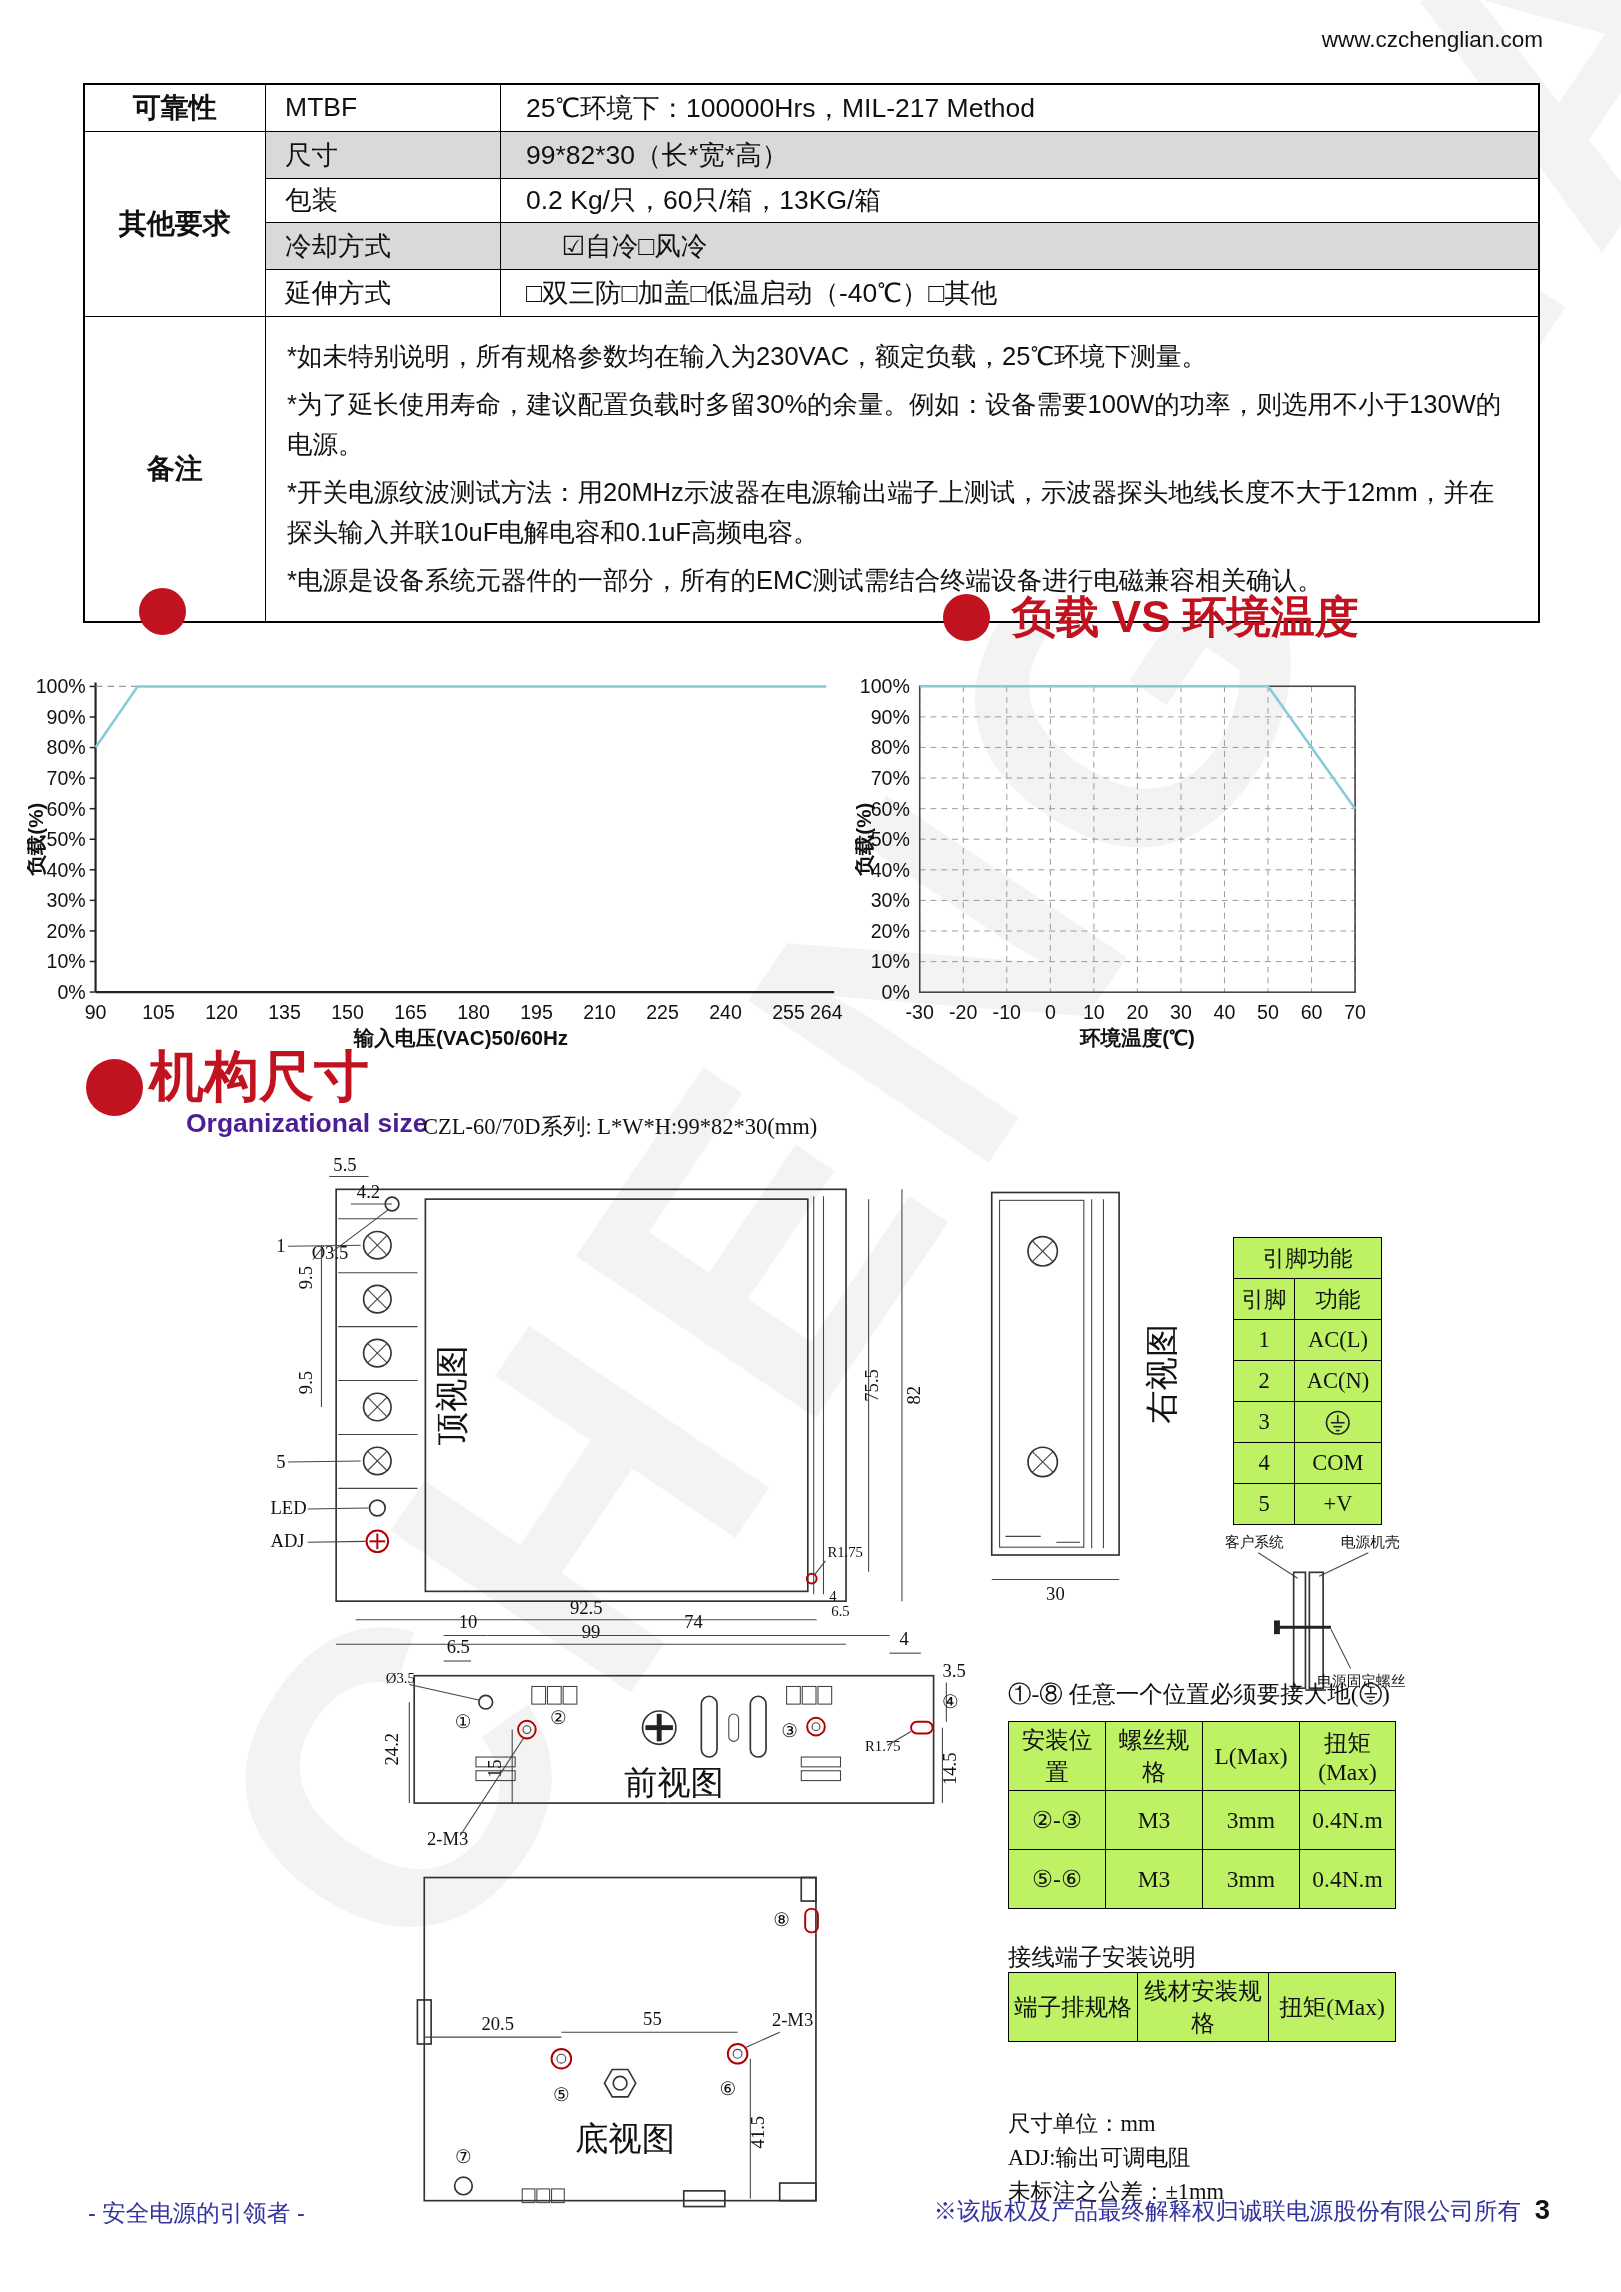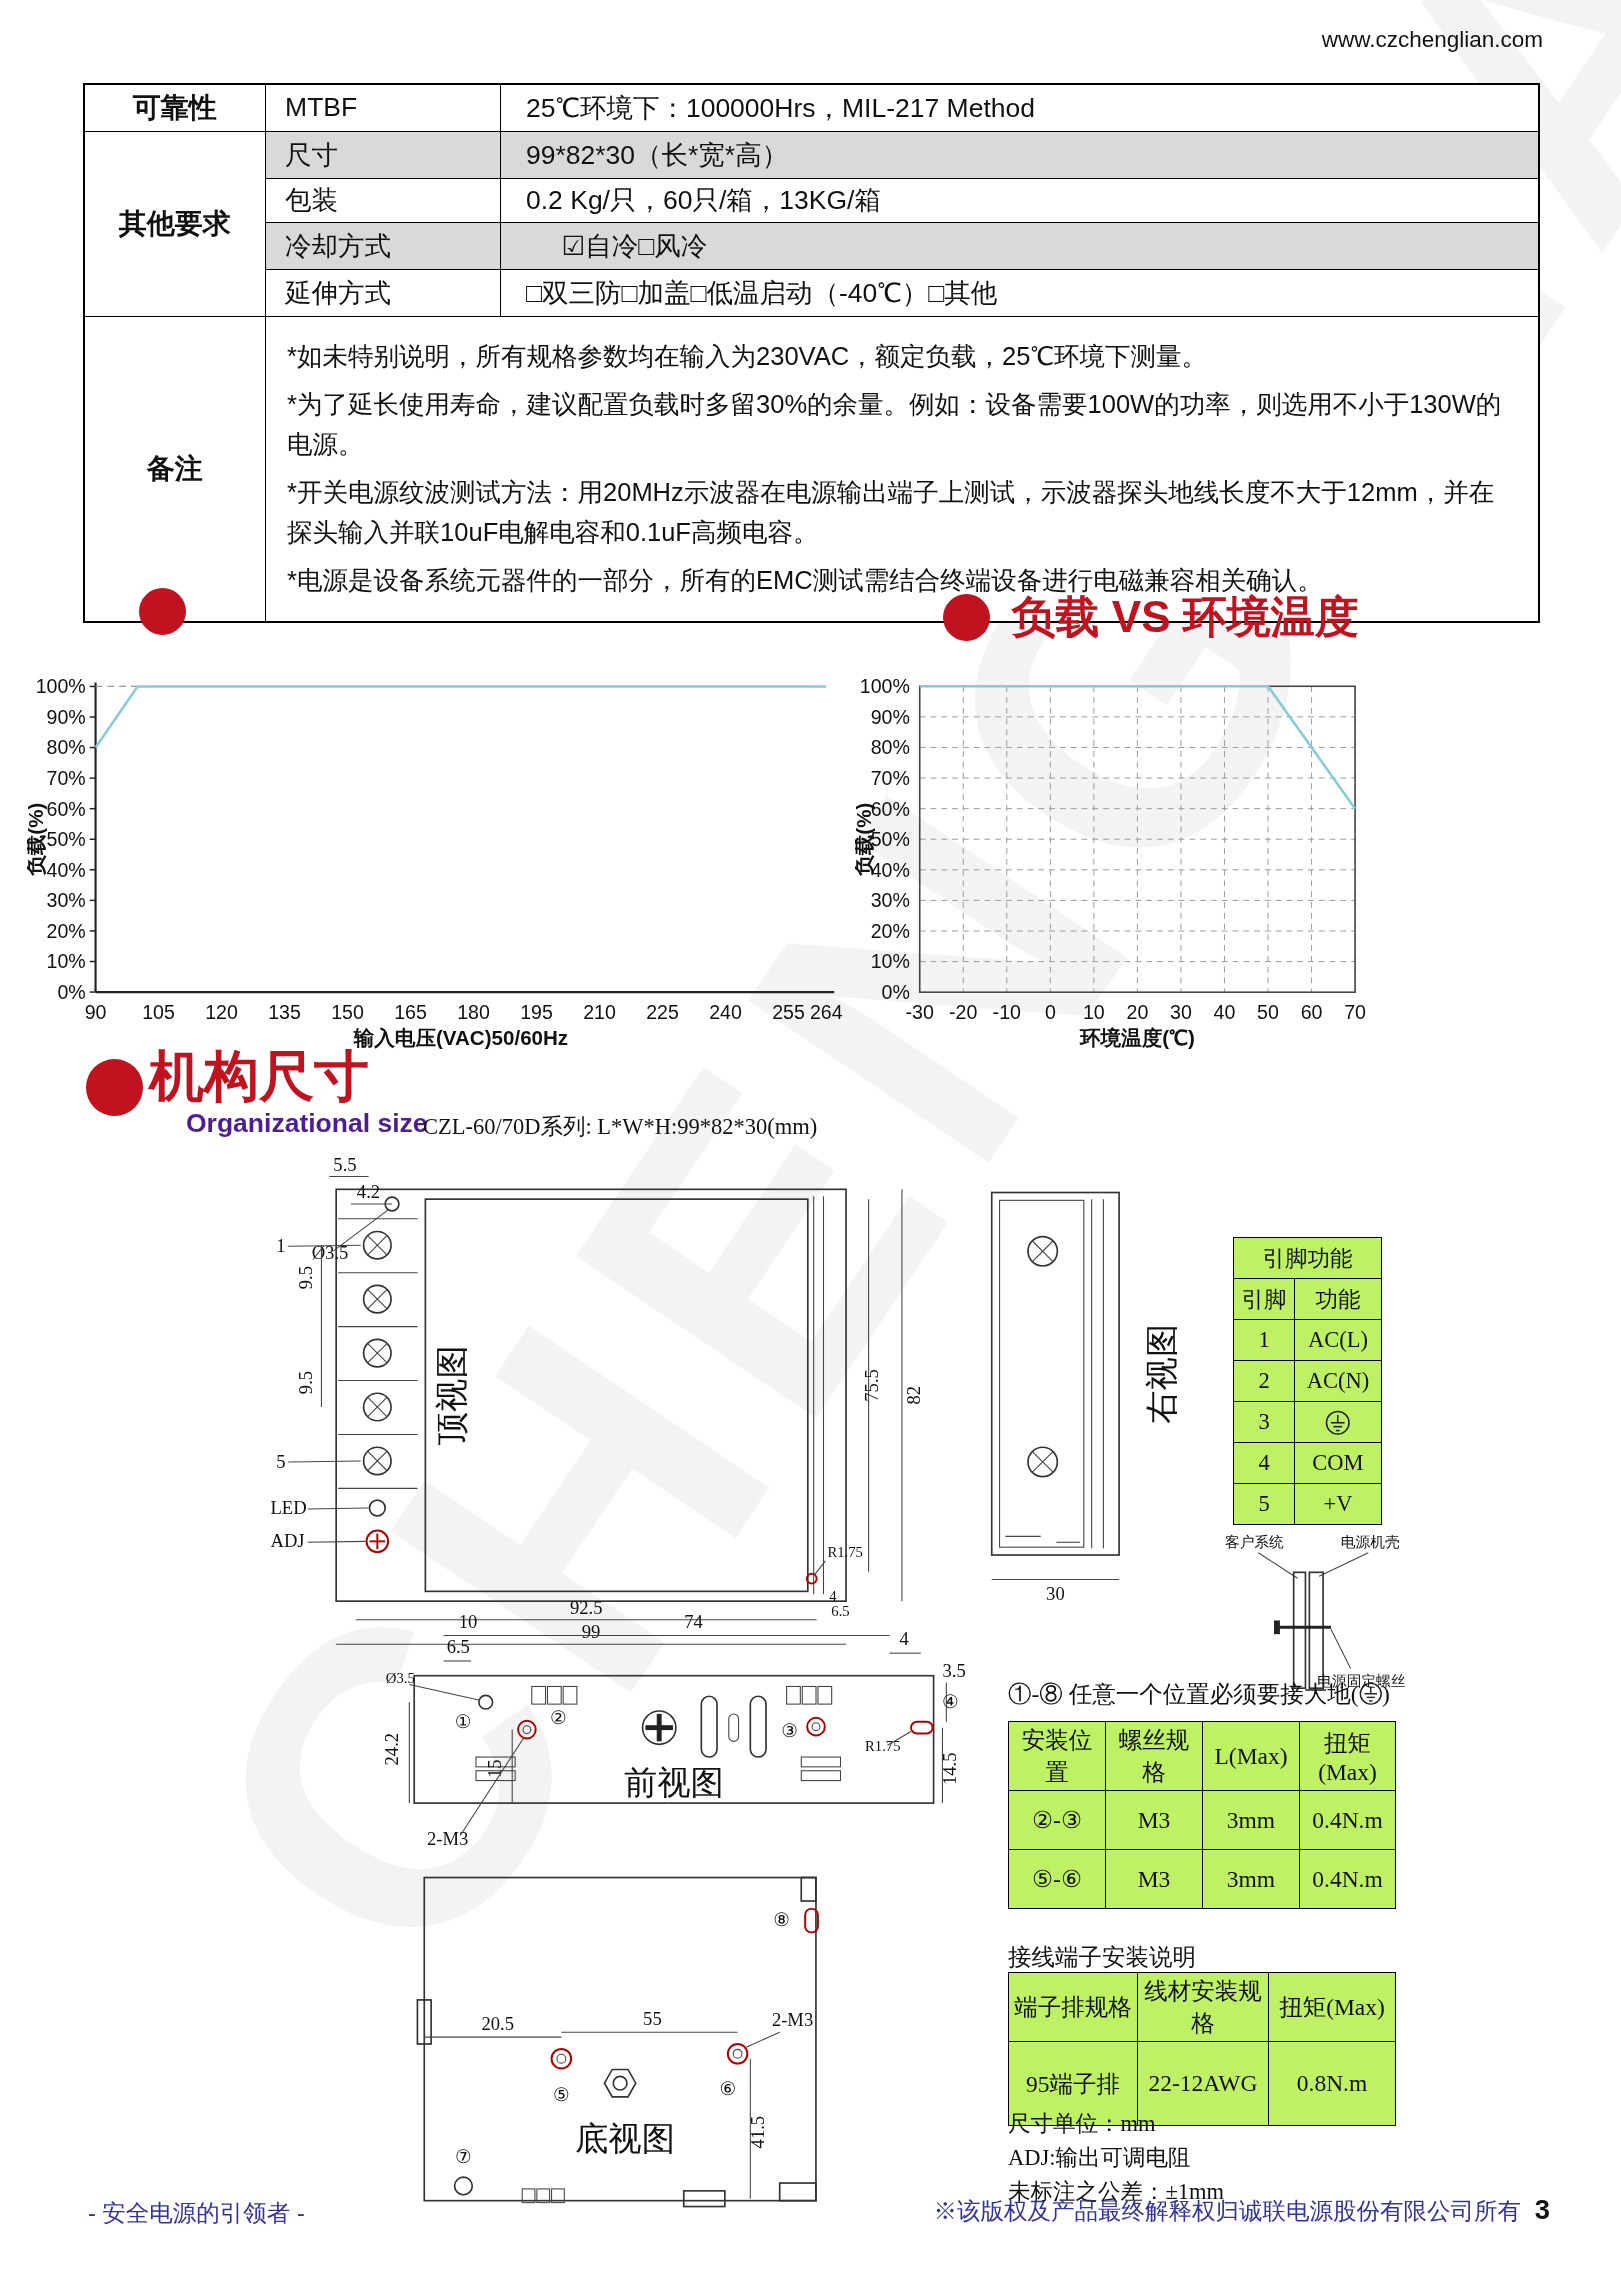--- a/index.html
+++ b/index.html
@@ -540,25 +540,20 @@
         <col style="width:129px">
         <col style="width:131px">
         <col>
       </colgroup>
     <tbody>
         <tr>
       <td>端子排规格</td>
       <td>线材安装规格</td>
       <td>扭矩(Max)</td>
     </tr>
-    <tr>
-      <td class="big">95端子排</td>
-      <td class="big">22-12AWG</td>
-      <td class="big">0.8N.m</td>
-    </tr>
   </tbody>
     </table>
 
   <div class="abs mech-notes serif" style="left:1008px;top:2107px;">
     <div>尺寸单位：mm</div>
     <div>ADJ:输出可调电阻</div>
     <div>未标注之公差：±1mm</div>
   </div>
 
   <div class="abs foot-left" style="left:88px;top:2197px;">- 安全电源的引领者 -</div>

